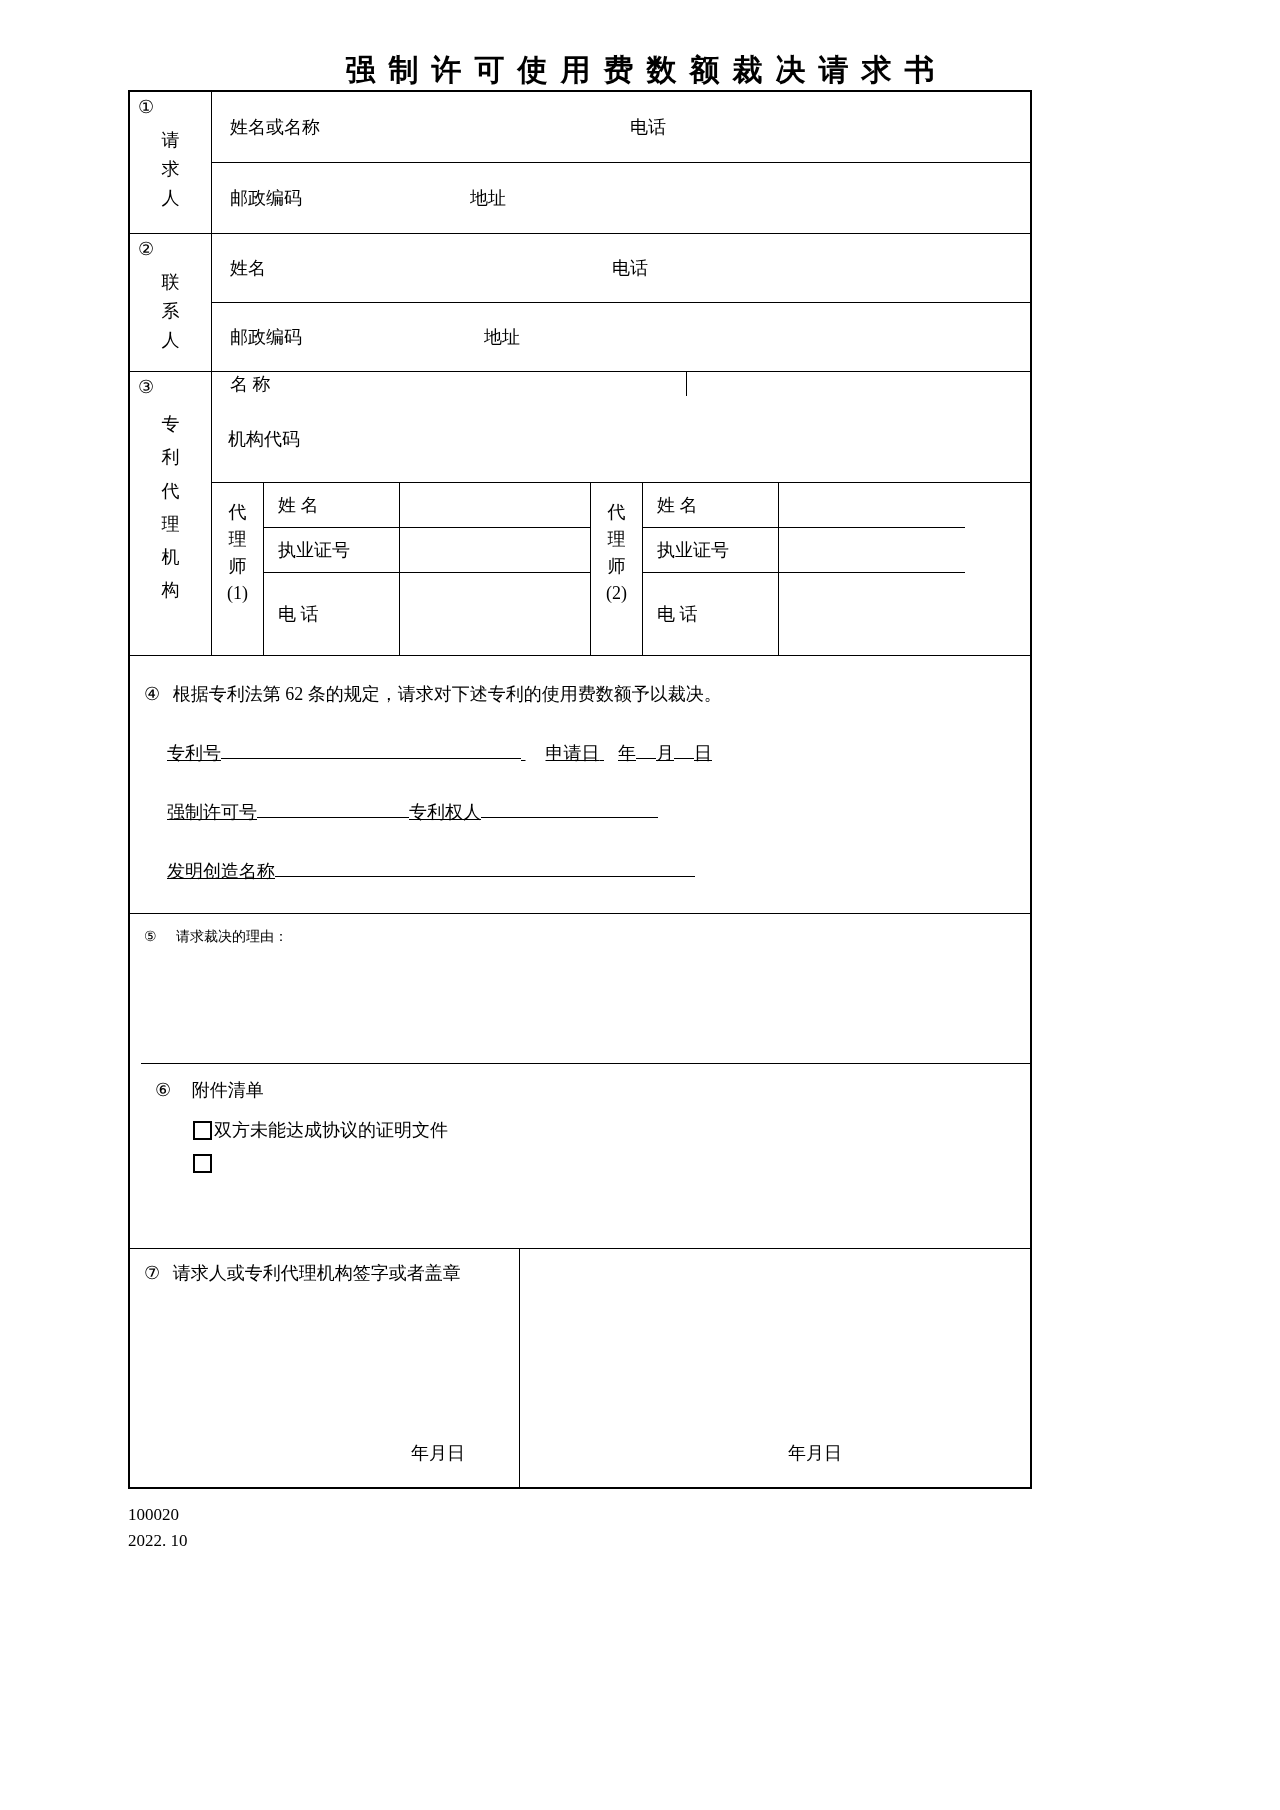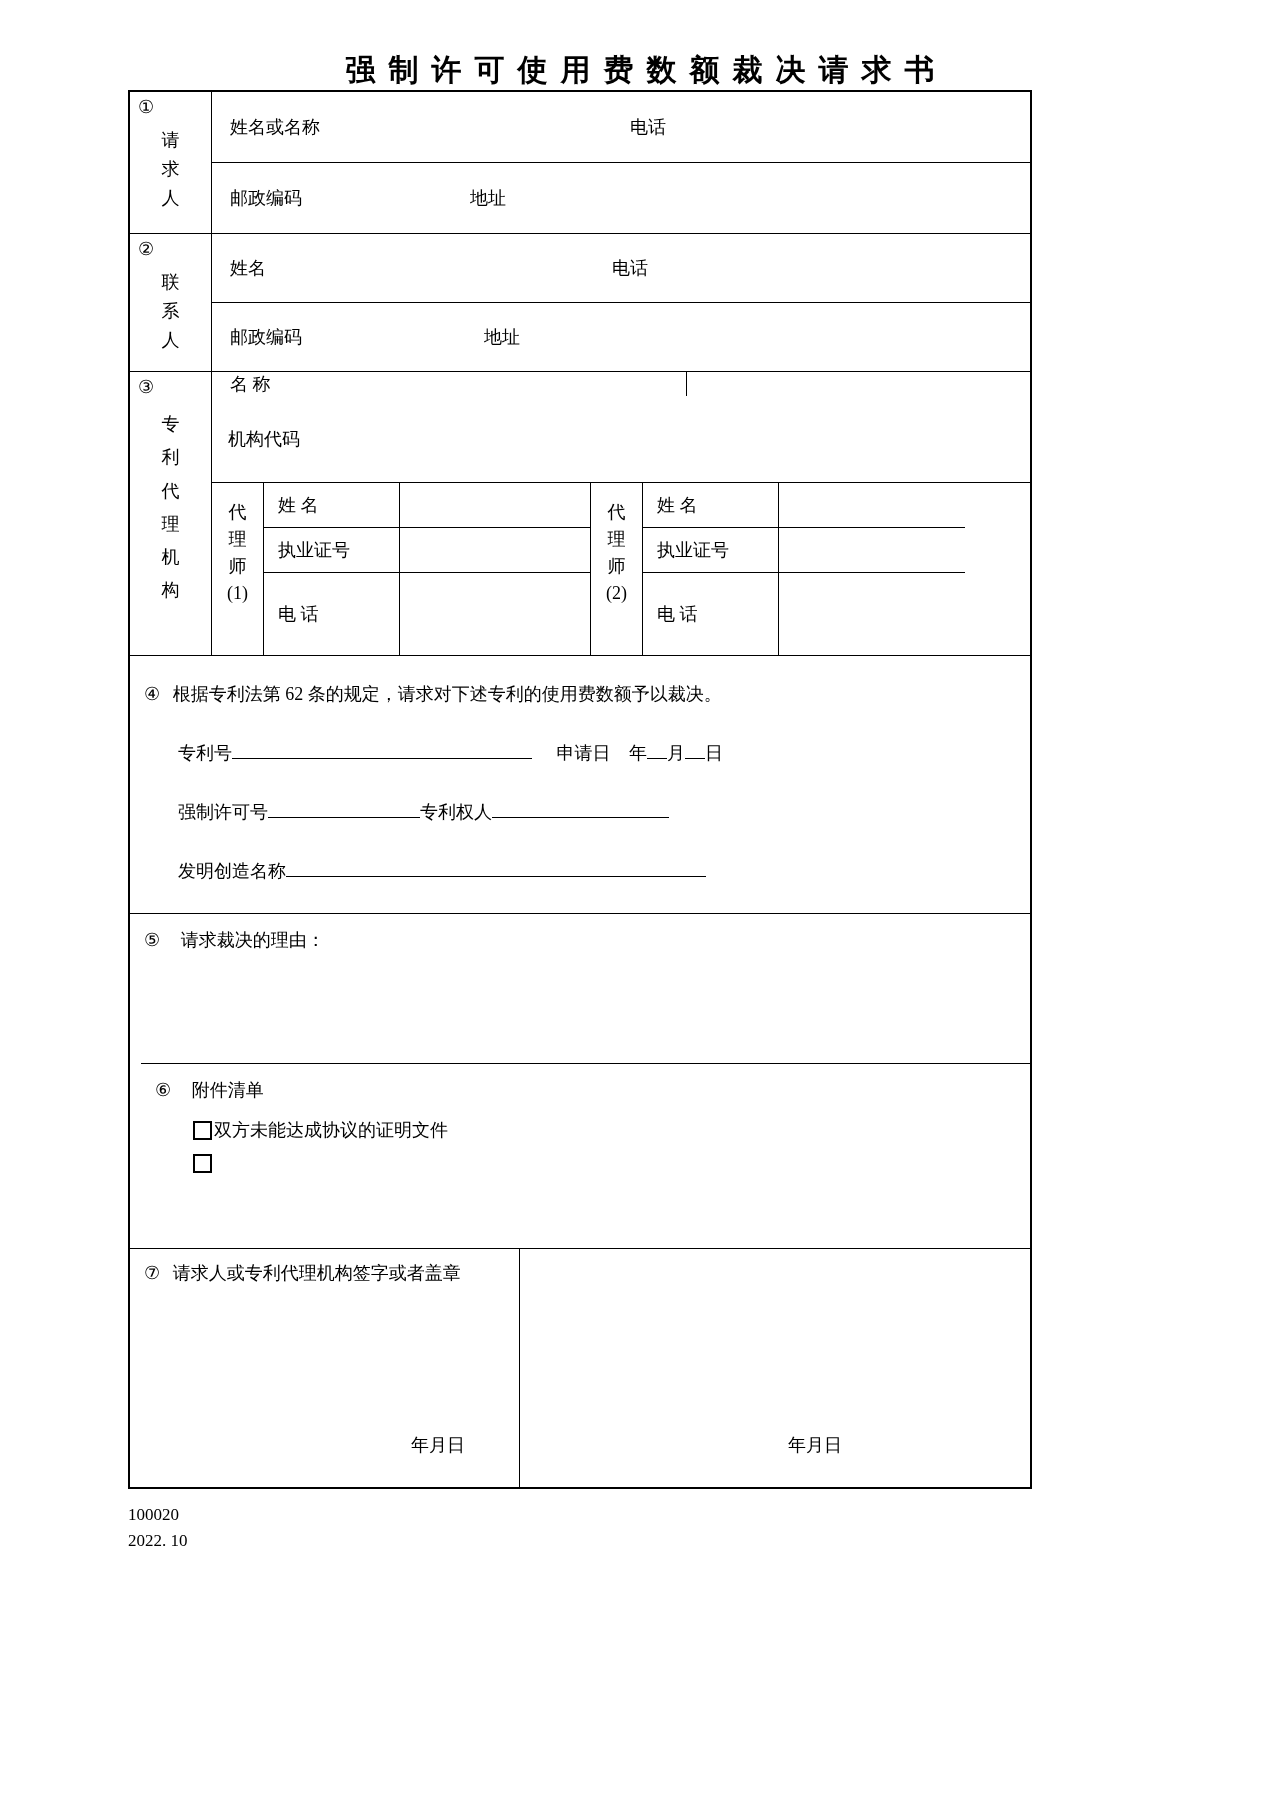--- a/index.html
+++ b/index.html
@@ -149,33 +149,33 @@
   .ar-h { height: 44px; }
   .ar-h2 { height: 82px; }
 
   
   .sec4 {
     border-top: 1.6px solid #000;
     padding: 26px 0 30px 0;
     font-size: 18px;
   }
   .sec4 .head { padding-left: 14px; margin-bottom: 34px; }
-  .sec4 .line { padding-left: 48px; margin-bottom: 34px; white-space: nowrap; }
+  .sec4 .line { padding-left: 37px; margin-bottom: 34px; white-space: nowrap; text-decoration: underline; }
   .ul { display: inline-block; border-bottom: 1.4px solid #000; vertical-align: baseline; height: 18px; }
   .ul-300 { width: 300px; }
   .ul-150 { width: 152px; }
   .ul-175 { width: 177px; }
   .ul-415 { width: 420px; }
   .ul-sm { width: 20px; }
 
   
   .sec5 {
     border-top: 1.6px solid #000;
     height: 150px;
-    font-size: 18px;
+    font-size: 14px;
     padding-top: 14px;
     box-sizing: border-box;
   }
   .sec5 .head { padding-left: 14px; }
 
   
   .sec6 {
     border-top: 1.6px solid #000;
     height: 185px;
     font-size: 18px;
@@ -205,21 +205,21 @@
   }
   .sec8 {
     flex: 1;
     box-sizing: border-box;
     position: relative;
     font-size: 18px;
     padding: 12px 0 0 16px;
   }
   .datestamp {
     position: absolute;
-    bottom: 30px;
+    bottom: 22px;
     font-size: 18px;
   }
   .d7 { right: 54px; }
   .d8 { left: 268px; }
 
   
   .footer {
     position: absolute;
     left: 128px;
     top: 1502px;

